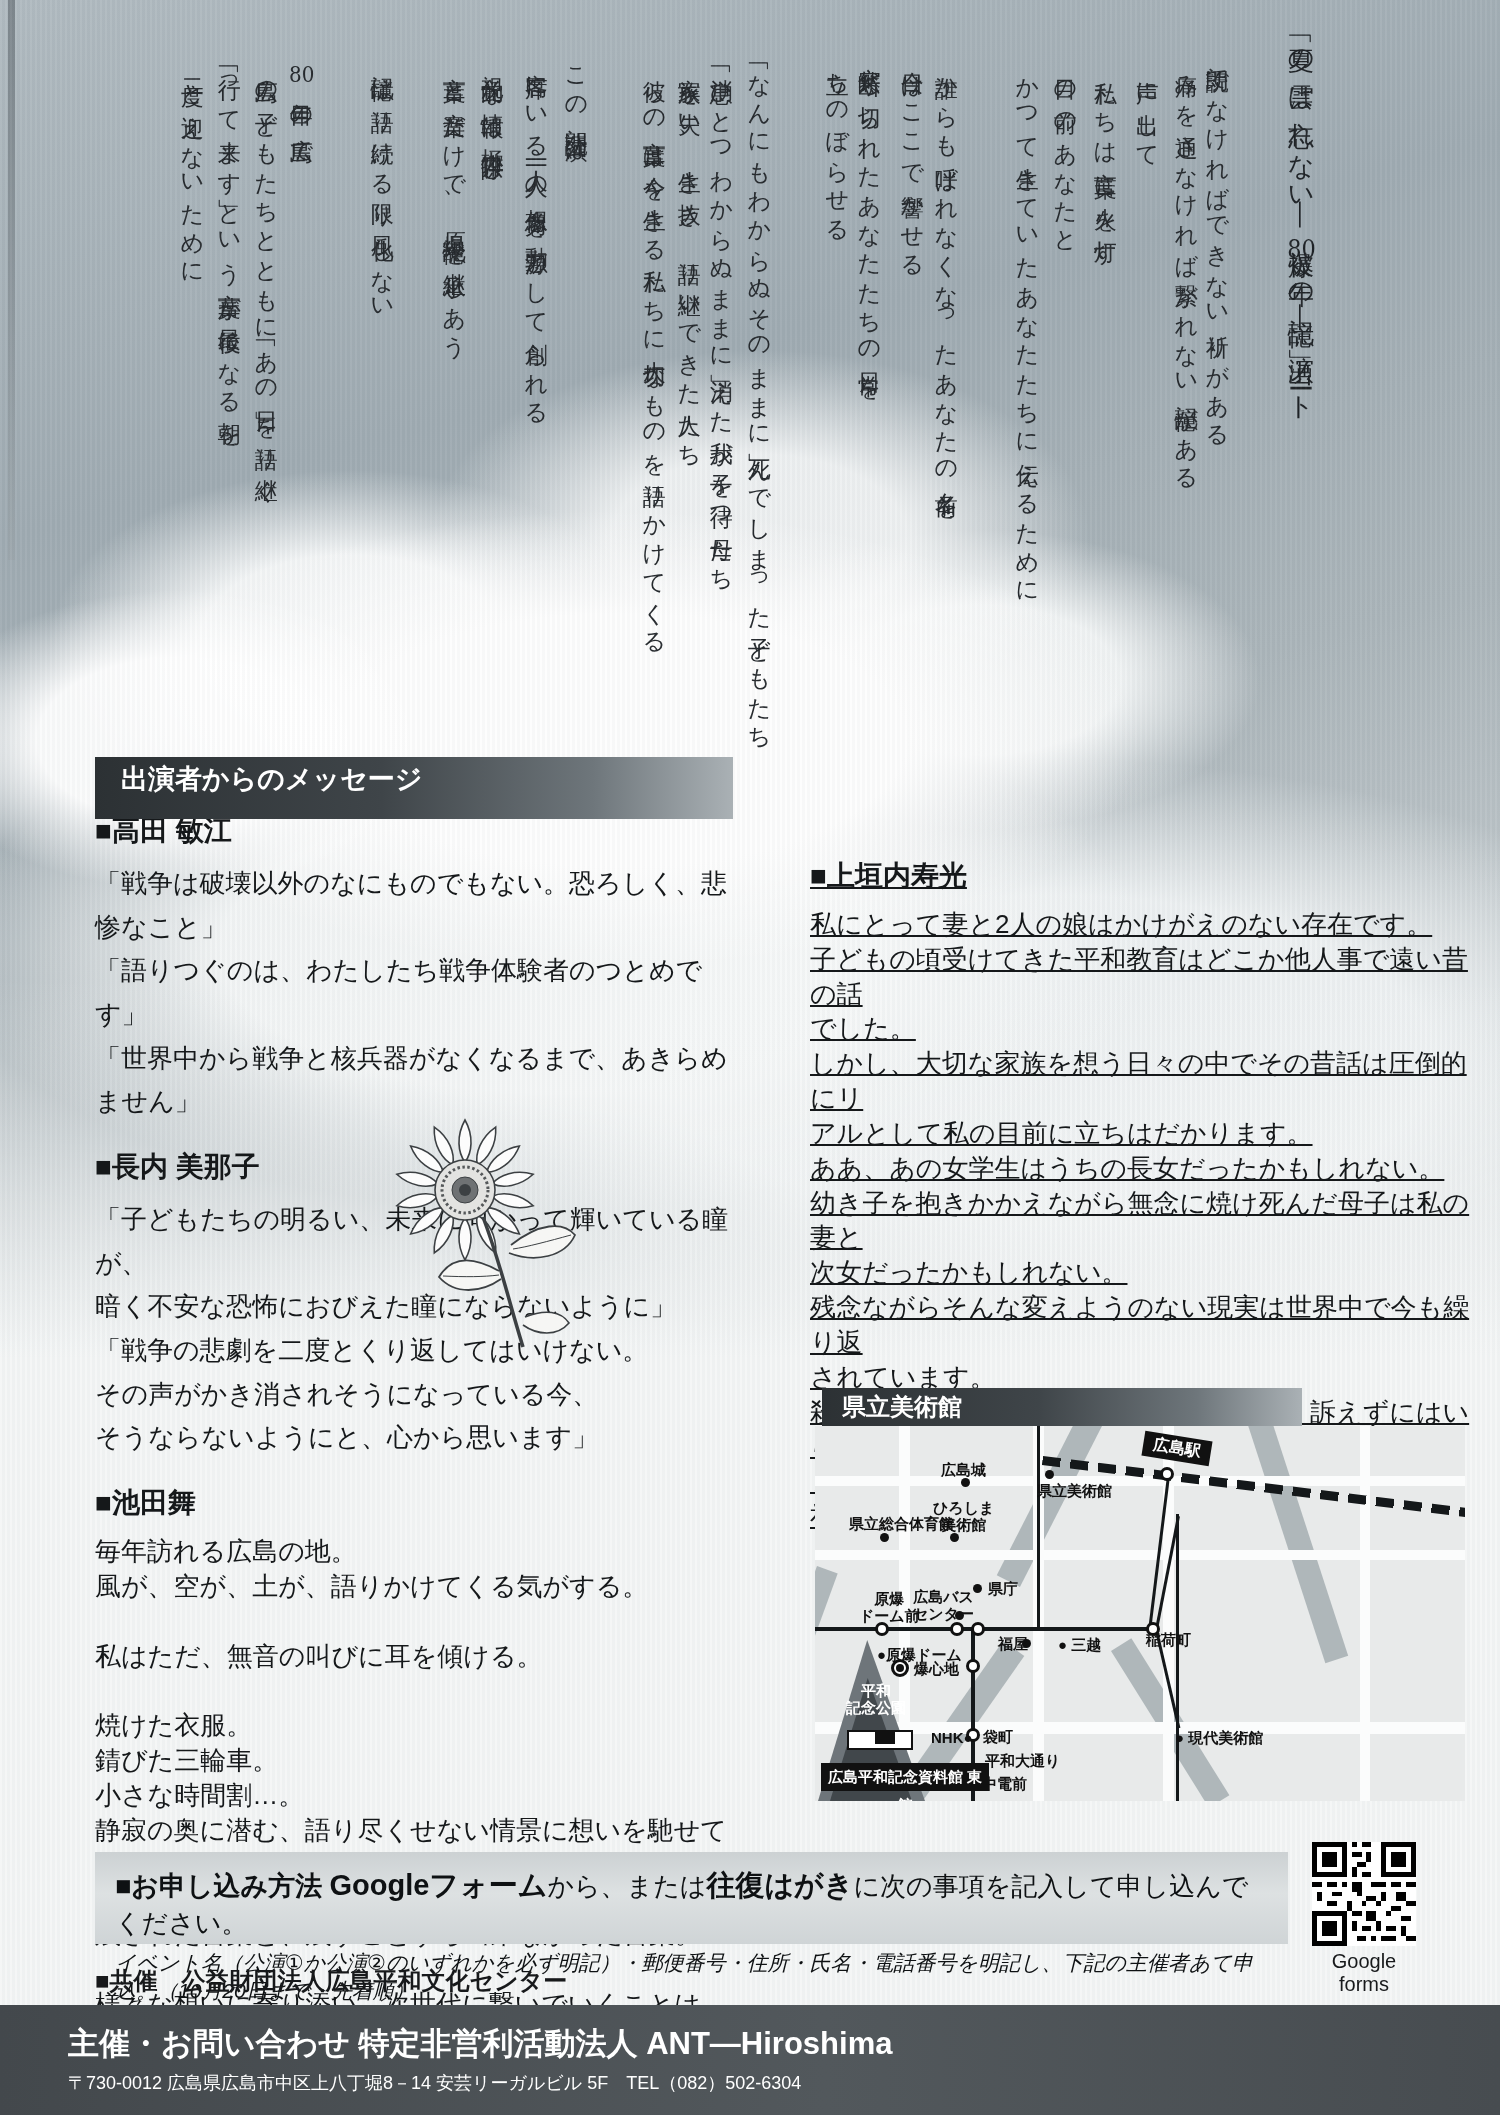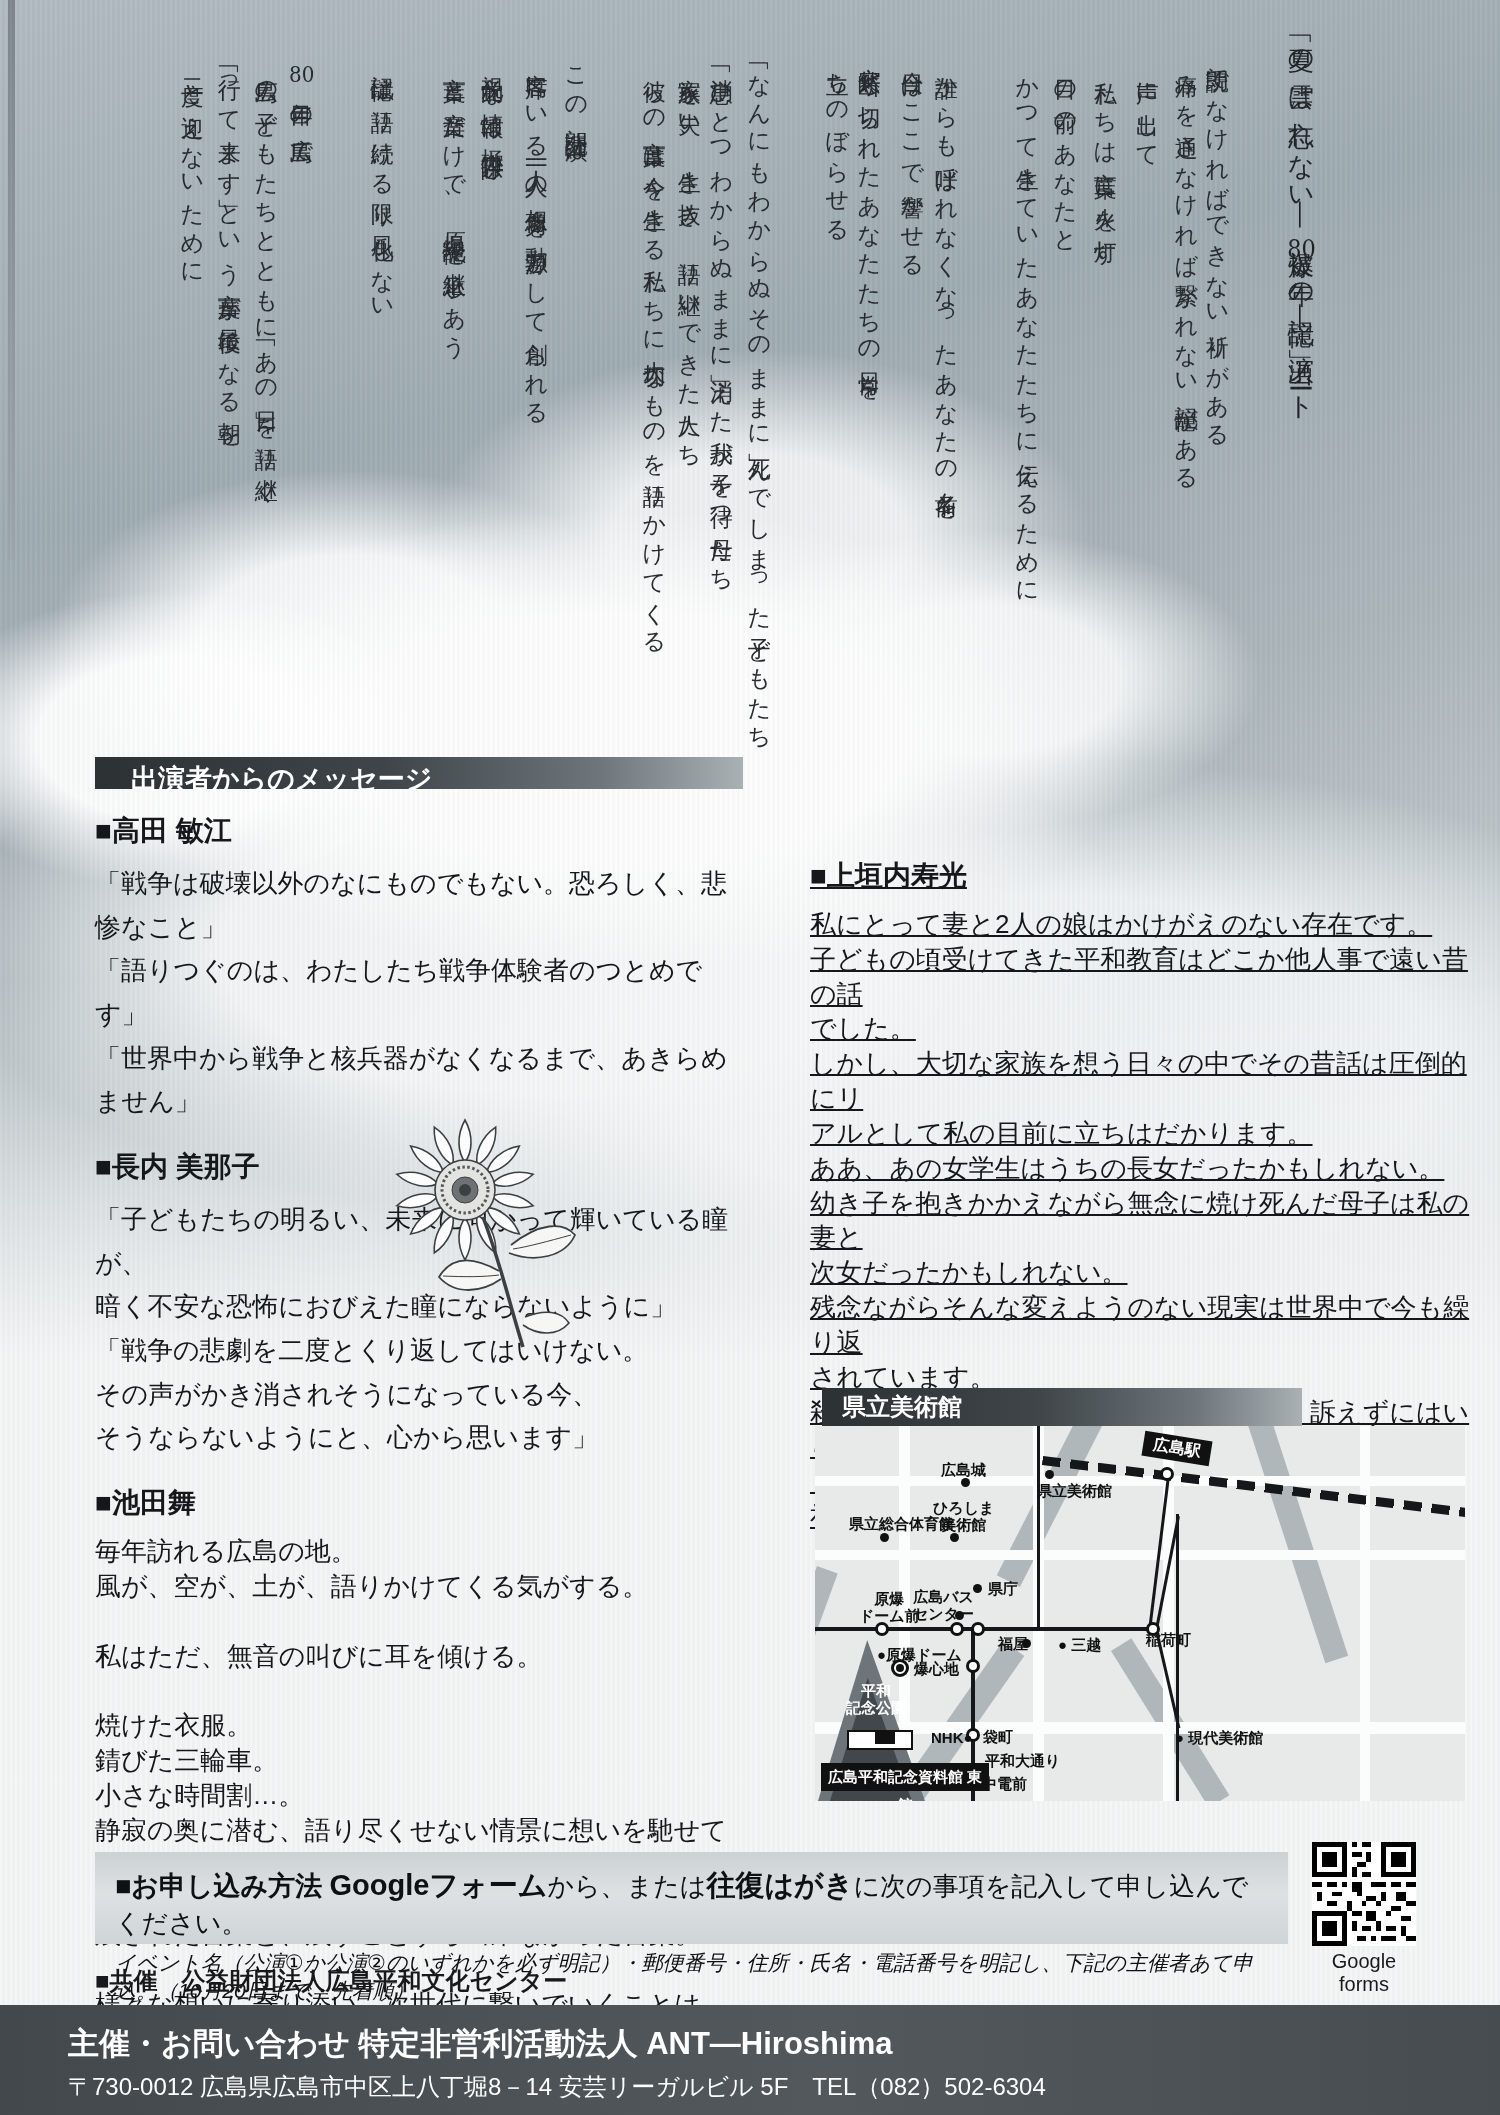--- a/index.html
+++ b/index.html
@@ -23,21 +23,21 @@
     background:linear-gradient(to bottom,#4a5258,#9aa3a8);}
   
   .vcol{position:absolute;writing-mode:vertical-rl;text-orientation:mixed;
         font-family:"DejaVu Serif","Liberation Serif",serif;
         font-size:23px;letter-spacing:3px;color:#22262a;line-height:1.25;}
   .vcol.title{font-size:26px;color:#1b1f23;}
   .tcy{text-combine-upright:all;}
   
   .sec-bar{position:absolute;color:#fff;font-weight:bold;z-index:4;
     background:linear-gradient(to right,#2c3134,#3f4549 45%,#6e767b 78%,#aab1b5 100%);}
-  #performers-bar{left:95px;top:757px;width:612px;height:32px;font-size:27px;line-height:44px;padding-left:36px;}
+  #performers-bar{left:95px;top:757px;width:612px;height:62px;font-size:27px;line-height:44px;padding-left:26px;}
   #map-bar{left:822px;top:1388px;width:460px;height:38px;font-size:24px;line-height:38px;padding-left:20px;}
   
   .msg-col{position:absolute;color:#15181a;z-index:2;}
   #left-col{left:95px;top:812px;width:648px;}
   #right-col{left:810px;top:857px;width:668px;text-decoration:underline;}
   .perf-name{font-weight:bold;font-size:28px;margin:24px 0 12px;}
   .perf-name:first-child{margin-top:0;}
   .perf-text{font-size:26px;white-space:pre-line;}
   .lh-wide{line-height:1.68;}
   .lh-norm{line-height:1.34;}
@@ -79,21 +79,21 @@
   
   #qr{position:absolute;left:1312px;top:1842px;z-index:2;}
   #qr-label{position:absolute;left:1306px;top:1950px;width:116px;text-align:center;font-size:20px;
     color:#17191b;line-height:1.15;white-space:pre-line;z-index:2;}
   
   #cosponsor{position:absolute;left:95px;top:1965px;font-size:24px;font-weight:600;color:#17191b;z-index:2;}
   #footer{position:absolute;left:0;top:2005px;width:1500px;height:110px;color:#fff;z-index:5;
     background:linear-gradient(to right,#43484c,#52585c 55%,#474c50),linear-gradient(#4a4f53,#4a4f53);
     }
   #footer .f1{position:absolute;left:68px;top:18px;font-size:31px;font-weight:bold;}
-  #footer .f2{position:absolute;left:68px;top:66px;font-size:24px;text-align:right;}
+  #footer .f2{position:absolute;left:68px;top:66px;font-size:18px;text-align:right;}
 </style>
 </head>
 <body>
 
 <div class="page">
   <div class="sky"></div>
   <div class="scan-edge"></div>
 
   <div class="vcol title" style="left:1285px;top:26px"><span>「夏の雲は忘れない―被爆</span><span class="tcy">80</span><span>年の記憶―」演出ノート</span></div>
   <div class="vcol" style="left:1203px;top:48px">朗読でなければできない祈りがある</div>

